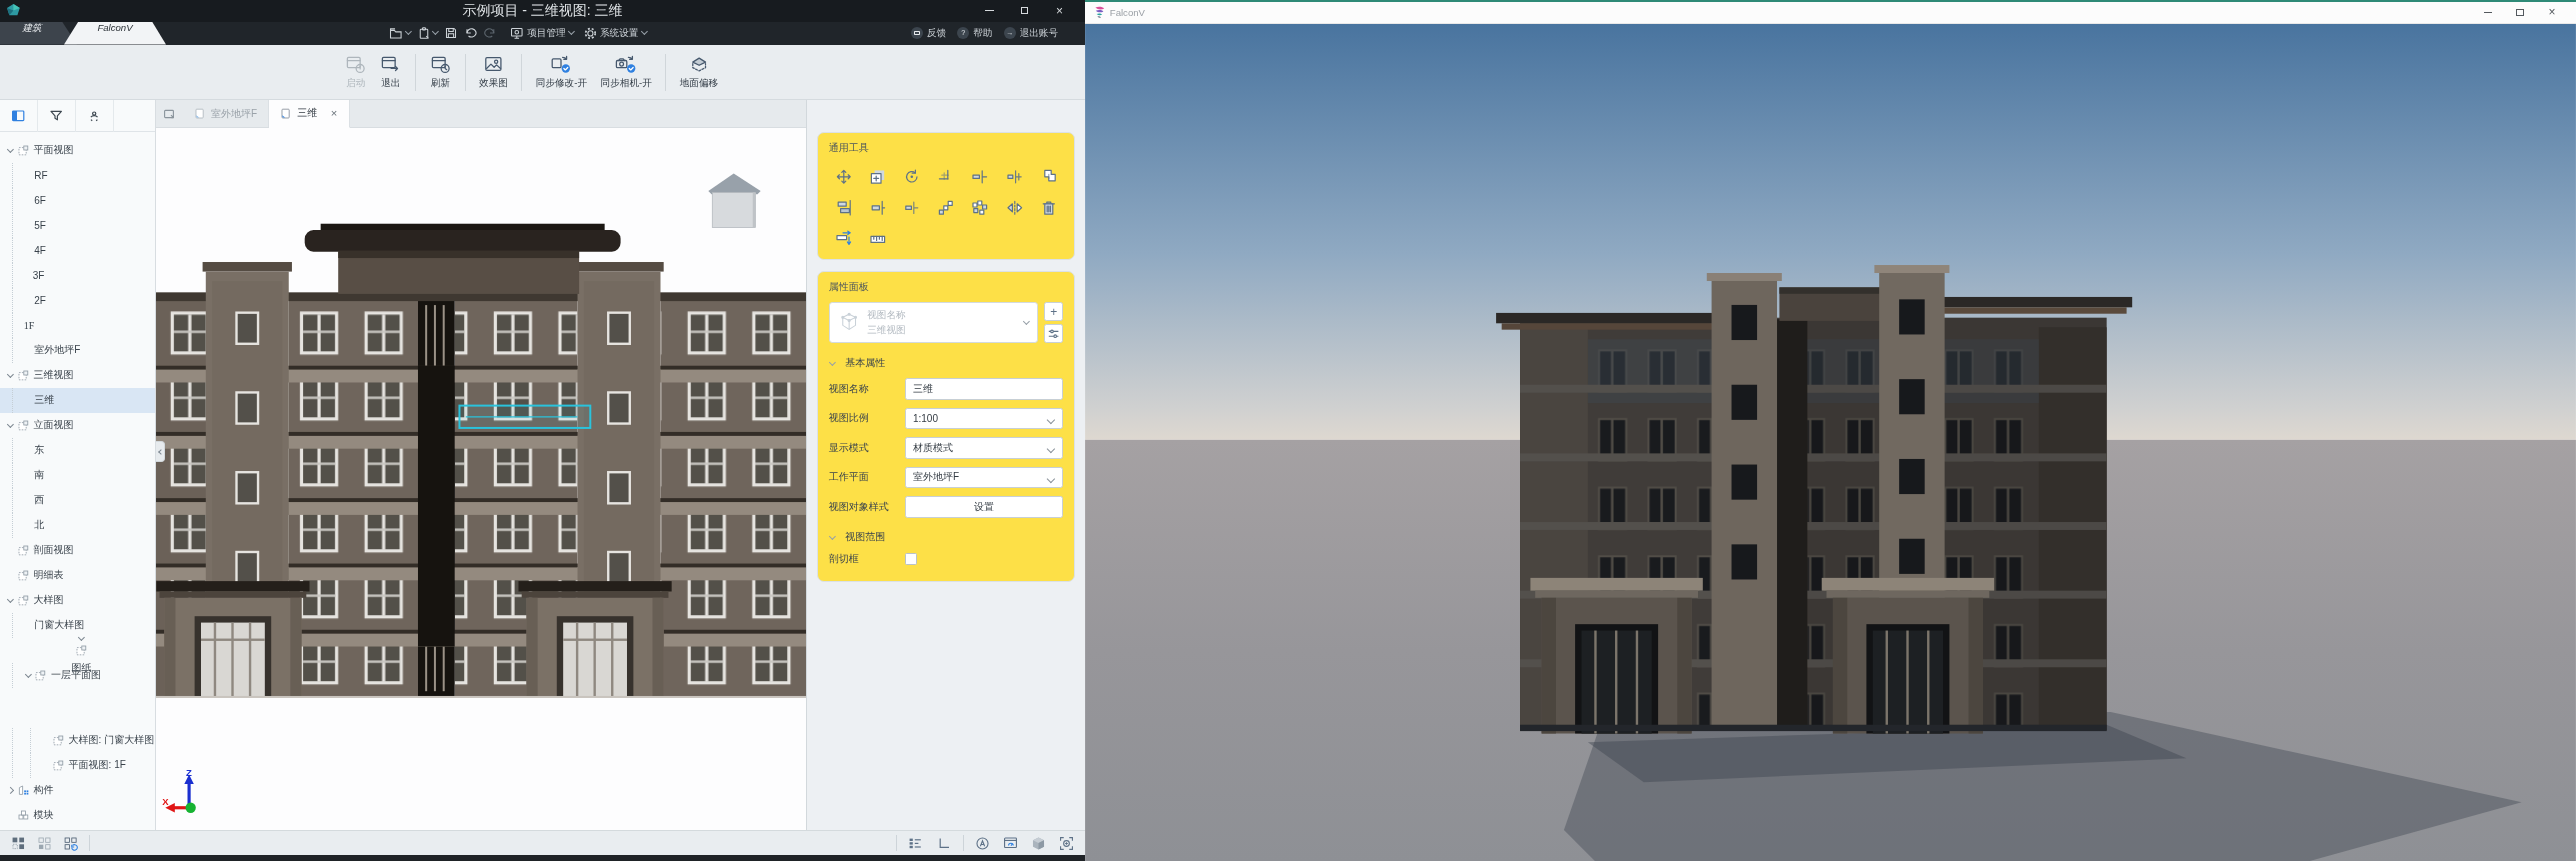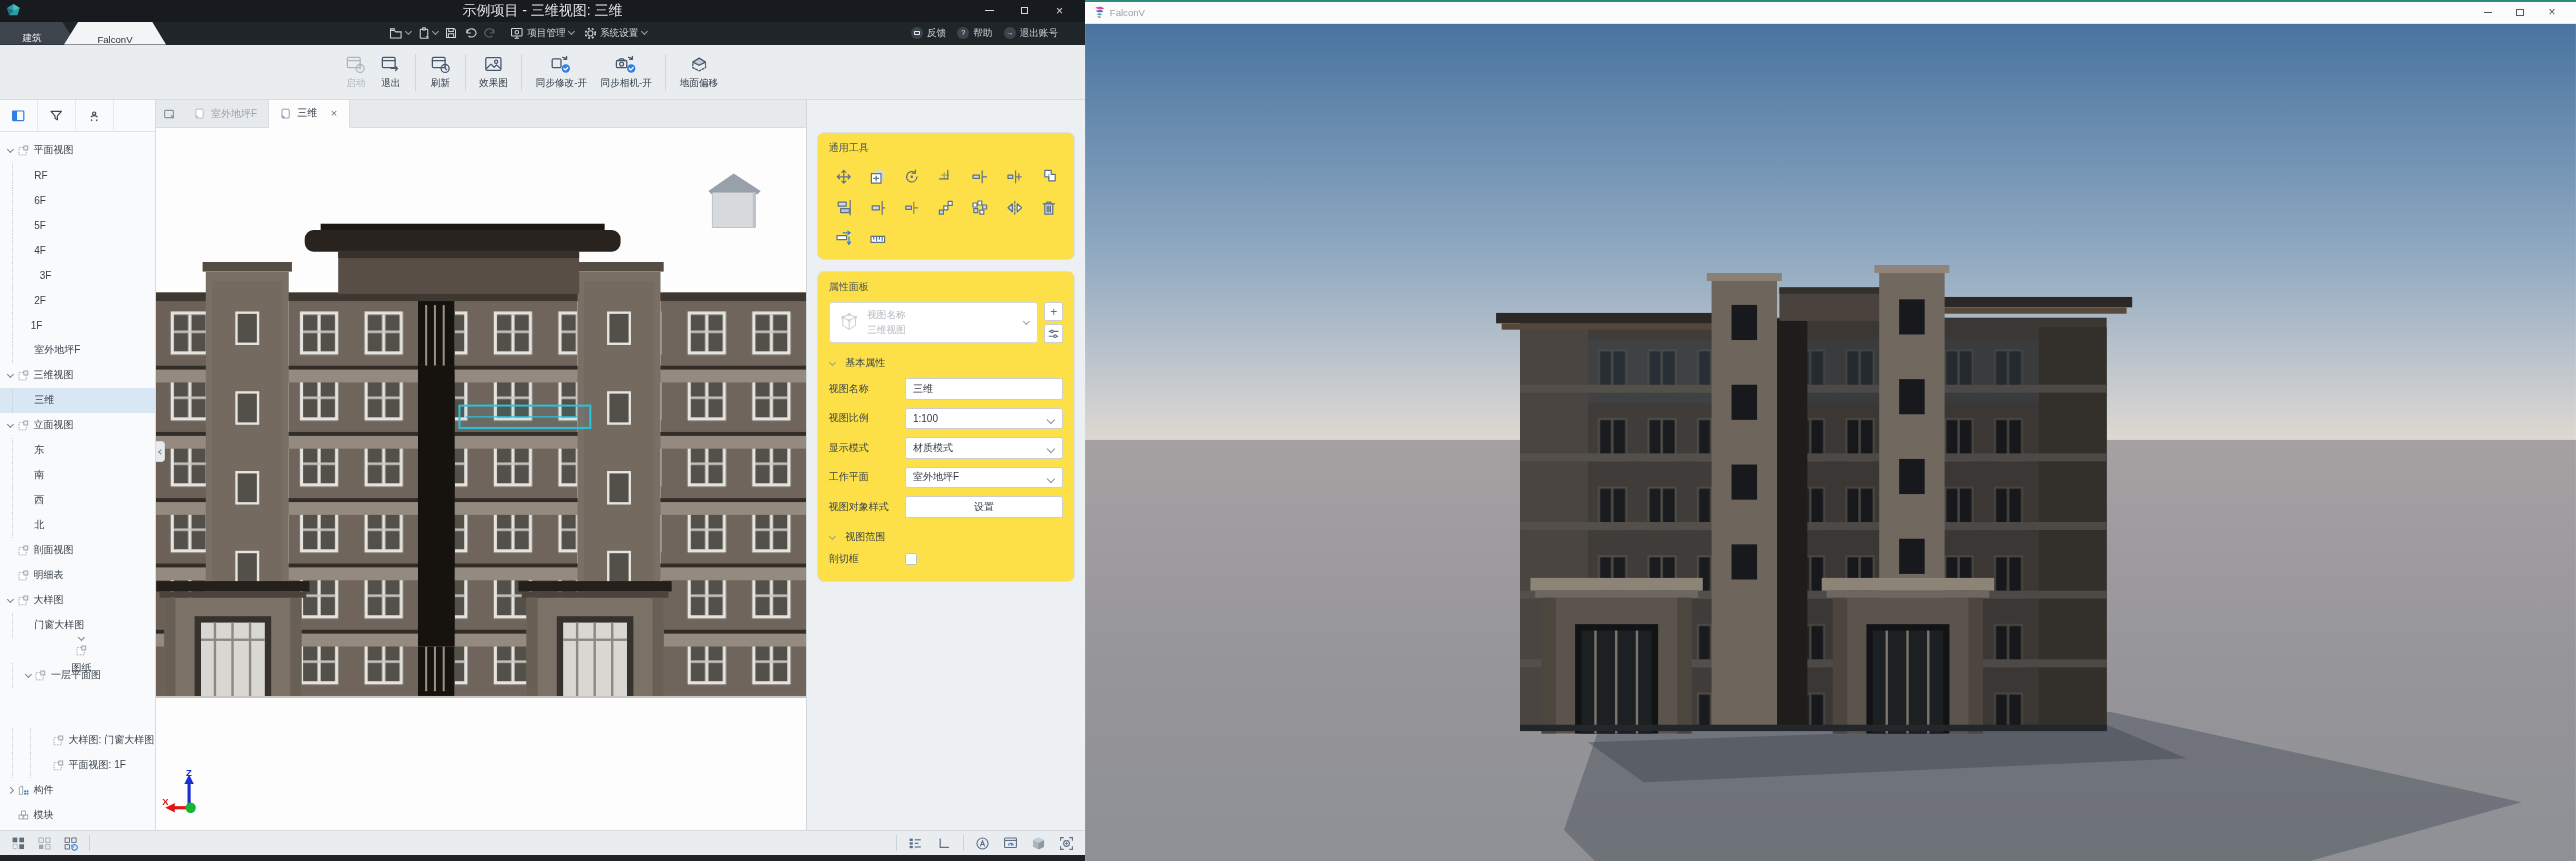--- a/index.html
+++ b/index.html
@@ -13,21 +13,21 @@
   .lw-title{position:absolute;left:0;top:0;width:1085px;height:21.5px;background:#171b1f;display:flex;align-items:center;}
   .lw-logo{position:absolute;left:7.2px;top:4px;}
   .lw-title-text{position:absolute;left:0;right:0;text-align:center;color:#dfe3e6;font-size:14px;line-height:21.5px;}
   .wc{position:absolute;right:8px;top:0;height:21.5px;display:flex;align-items:center;gap:0;z-index:3;}
   .wc span{width:35px;height:21.5px;display:grid;place-items:center;color:#d6dadd;cursor:default;}
   .wc-min i{display:block;width:8.8px;border-top:1.3px solid currentColor;}
   .wc-max i{display:block;width:7.2px;height:7.2px;border:1.1px solid currentColor;}
   .wc-close{font-size:12px;}
 
   .lw-ribbon{position:absolute;left:0;top:21.5px;width:1085px;height:23px;background:#20252a;}
-  .rtab{position:absolute;top:0;height:23px;display:flex;align-items:flex-end;justify-content:center;font-size:9.6px;}
+  .rtab{position:absolute;top:0;height:23px;display:flex;align-items:flex-start;justify-content:center;font-size:9.6px;font-style:italic;}
   .rtab-arch{left:0;width:77px;background:#3d444c;color:#e6e9ec;clip-path:polygon(0 0,62px 0,77px 100%,0 100%);padding-right:12.8px;}
   .rtab-falcon{left:64px;width:102px;background:#f2f4f6;color:#2a3036;clip-path:polygon(14.4px 0,88px 0,102px 100%,0 100%);}
   .rmenu{position:absolute;left:389px;top:0;height:23px;display:flex;align-items:center;gap:7.2px;color:#cdd3d8;font-size:9.6px;}
   .rmenu .mi{display:flex;align-items:center;gap:3.2px;}
   .chev{width:4.8px;height:4.8px;border-right:1.1px solid #97a0a8;border-bottom:1.1px solid #97a0a8;transform:rotate(45deg);margin-top:-2.4px;}
   .racct{position:absolute;right:27px;top:0;height:23px;display:flex;align-items:center;gap:11.2px;color:#cdd3d8;font-size:9.6px;}
   .racct .ai{display:flex;align-items:center;gap:4px;}
   .acir{width:12px;height:12px;border-radius:50%;background:#3c454e;color:#e8ebee;display:grid;place-items:center;font-size:7.2px;line-height:1;}
   .msgbx{width:5.6px;height:4.8px;border:0.9px solid #e8ebee;border-radius:0.8px;}
 
@@ -327,29 +327,29 @@
               <span class="tlabel">6F</span>
             </div>
             <div class="trow" data-level="1" style="padding-left: 25.5px;">
               <span class="tchev none"></span>
               <span class="tlabel">5F</span>
             </div>
             <div class="trow" data-level="1" style="padding-left: 25.5px;">
               <span class="tchev none"></span>
               <span class="tlabel">4F</span>
             </div>
-            <div class="trow" data-level="1" style="padding-left: 31px;">
+            <div class="trow" data-level="1" style="padding-left: 24px;">
               <span class="tchev none"></span>
               <span class="tlabel">3F</span>
             </div>
             <div class="trow" data-level="1" style="padding-left: 25.5px;">
               <span class="tchev none"></span>
               <span class="tlabel">2F</span>
             </div>
-            <div class="trow" data-level="1" style="padding-left: 22px;">
+            <div class="trow" data-level="1" style="padding-left: 15px; font-family: Liberation Serif, serif;">
               <span class="tchev none"></span>
               <span class="tlabel">1F</span>
             </div>
             <div class="trow" data-level="1" style="padding-left: 25.5px;">
               <span class="tchev none"></span>
               <span class="tlabel">室外地坪F</span>
             </div>
             <div class="trow" data-level="0" style="padding-left: 8px;">
               <span class="tchev d"></span>
               <span class="tic">

